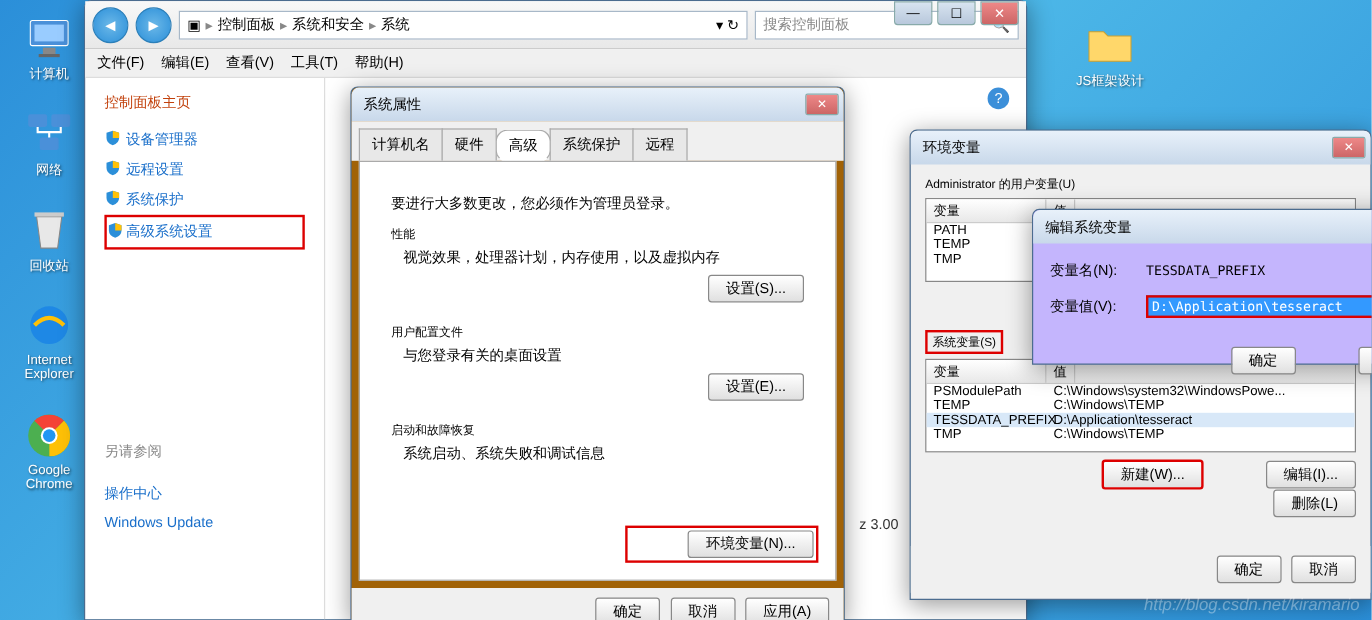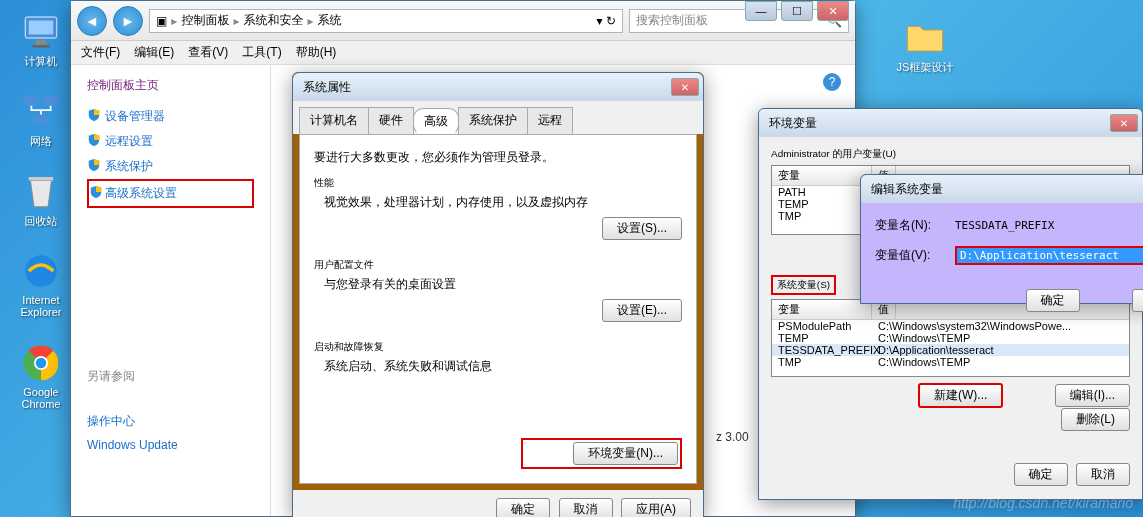--- a/index.html
+++ b/index.html
@@ -23,35 +23,35 @@
 .explorer { left: 70px; top: 0; width: 786px; height: 517px; background:#fff; }
 .exp-top { height: 40px; background: linear-gradient(#f8f8f8,#e8e8e8); border-bottom: 1px solid #ccc; display:flex; align-items:center; padding: 0 6px; gap:6px; }
 .nav-btn { width: 30px; height: 30px; border-radius: 50%; background: radial-gradient(#6bb8e8,#2b8fd9); border:1px solid #2b7fb9; display:flex;align-items:center;justify-content:center;color:#fff;font-size:14px;cursor:pointer; }
 .addr { flex:1; height: 24px; border: 1px solid #a8b8c8; background:#fff; display:flex;align-items:center;padding:0 6px;font-size:12px; }
 .addr .sep { margin: 0 4px; color:#888; }
 .search { width: 220px; height: 24px; border: 1px solid #a8b8c8; background:#fff; display:flex;align-items:center;padding:0 6px;font-size:12px;color:#888; }
 .exp-menu { height: 24px; background:#f0f0f0; display:flex;align-items:center;padding:0 10px;gap:14px;font-size:12px;border-bottom:1px solid #ddd; }
 .exp-menu span { cursor:pointer; }
 .exp-body { display:flex; height: calc(100% - 64px); }
 .exp-side { width: 200px; border-right:1px solid #ddd; padding: 12px 16px; font-size:12px; }
-.exp-side h4 { color:#701a75; font-weight:normal; margin-bottom:10px;font-size:12px; }
+.exp-side h4 { color:#c2410c; font-weight:normal; margin-bottom:10px;font-size:12px; }
 .exp-side .item { padding: 4px 0 4px 18px; color:#1a6fca; cursor:pointer; position:relative; }
 .exp-side .item.hl { border: 2px solid #d00; padding-left: 16px; }
 .shield { position:absolute; left:0; top:4px; width:14px;height:14px; }
 .exp-side .sec2 { margin-top: 160px; color:#888; }
 .exp-side .sec2 .item { color:#1a6fca; padding-left:0; }
 .exp-main { flex:1; position:relative; }
 .help-icon { position:absolute; right:14px; top:8px; width:18px;height:18px;background:#3b8fd9;border-radius:50%;color:#fff;display:flex;align-items:center;justify-content:center;font-size:12px;cursor:pointer; }
 
 
 .sysprops { left: 292px; top: 72px; width: 412px; height: 445px; background:#a16207; }
 .tabs { display:flex; background:#f0f0f0; padding: 6px 6px 0; font-size:12px; }
 .tab { padding: 4px 10px; border:1px solid #aaa; border-bottom:none; background:#e8e8e8; margin-right:-1px; cursor:pointer; }
 .tab.active { background:#fff; border-bottom:1px solid #fff; position:relative; top:1px;border-radius:10px; }
-.tab-content { background:#fff; border:1px solid #aaa; margin:0 6px 6px; padding:14px; font-size:12px; height: 350px; position:relative; }
+.tab-content { background:#fff; border:1px solid #aaa; margin:0 6px 6px; padding:26px; font-size:12px; height: 350px; position:relative; }
 .group { margin-bottom: 18px; }
 .group h5 { font-weight:normal; margin-bottom:4px; }
 .group p { margin-left:10px; margin-bottom:6px; }
 .btn { padding: 2px 14px; border:1px solid #888; background:linear-gradient(#fff,#e0e0e0); border-radius:3px; font-size:12px; cursor:pointer;margin-left:48px; }
 .btn-row { text-align:right; margin-top:6px; }
 .env-btn-row { position:absolute; bottom:14px; right:14px; border:2px solid #d00; padding:2px; }
 .dlg-btns { text-align:right; padding: 8px 12px; background:#f0f0f0; }
 .dlg-btns .btn { margin-left:4px; }
 
 
@@ -210,21 +210,21 @@
           </svg><span>远程设置</span></div>
       <div class="item"><svg class="shield" viewBox="0 0 16 16">
             <path d="M8 1 L14 3 V8 Q14 13 8 15 Q2 13 2 8 V3 Z" fill="#2b8fd9"></path>
             <path d="M8 1 L14 3 V8 L8 8 Z" fill="#ffc107"></path>
           </svg><span>系统保护</span></div>
       <div class="item hl"><svg class="shield" viewBox="0 0 16 16">
             <path d="M8 1 L14 3 V8 Q14 13 8 15 Q2 13 2 8 V3 Z" fill="#2b8fd9"></path>
             <path d="M8 1 L14 3 V8 L8 8 Z" fill="#ffc107"></path>
           </svg><span>高级系统设置</span></div>
       <div class="sec2">
-        <div style="color:#888;margin-bottom:24px">另请参阅</div>
+        <div style="color:#888;margin-bottom:14px">另请参阅</div>
         <div class="item">操作中心</div>
         <div class="item">Windows Update</div>
       </div>
     </div>
     <div class="exp-main">
       <div class="help-icon">?</div>
     </div>
   </div>
 </div>
 

